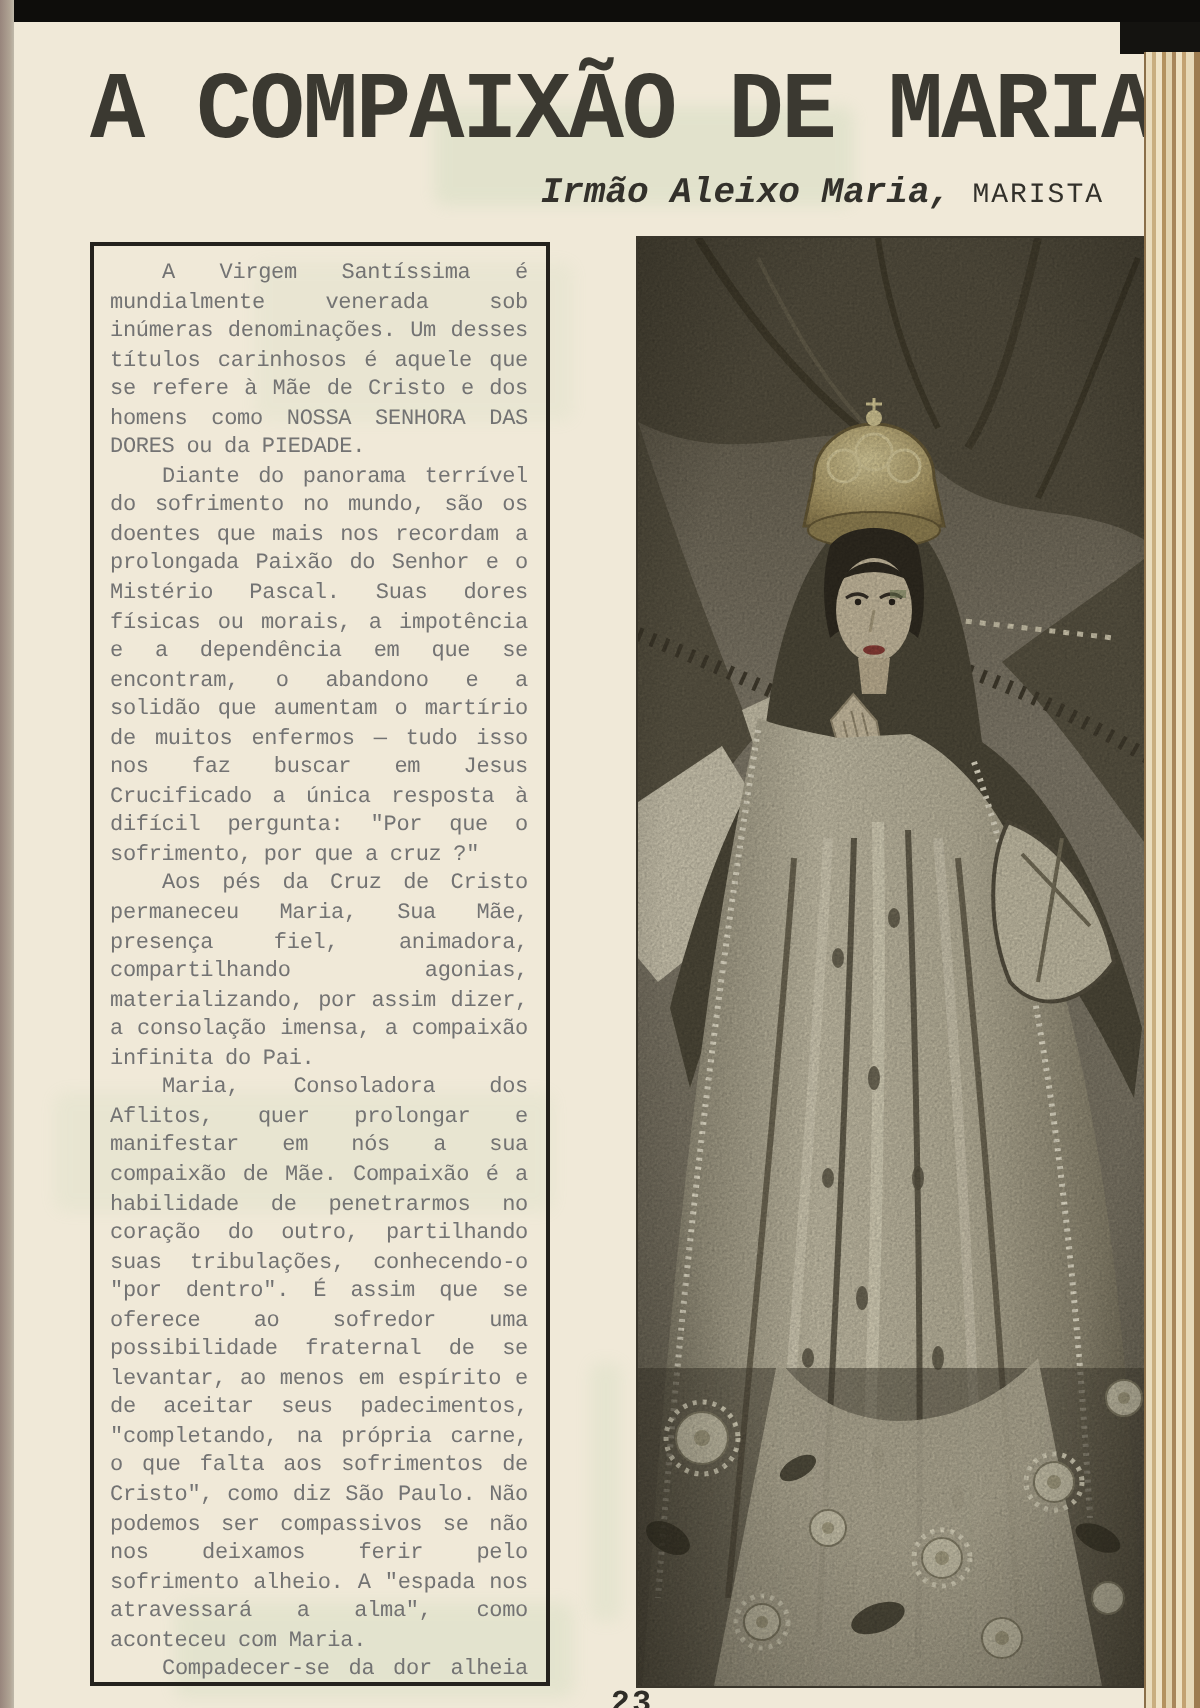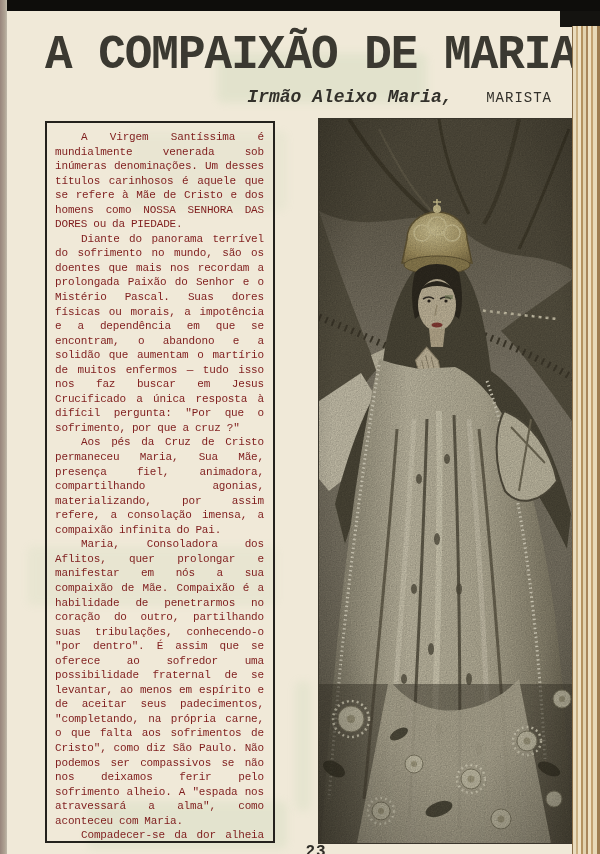--- a/index.html
+++ b/index.html
@@ -40,27 +40,27 @@
     letter-spacing:-1px;color:#3b3931;
     transform:scaleY(1.04);white-space:nowrap;
   }
   .byline{
     position:absolute;top:76px;right:48px;white-space:nowrap;color:#33312b;
   }
   .byline .author{
     font-style:italic;font-weight:bold;font-size:18px;letter-spacing:0px;
   }
   .byline .affil{
-    font-size:14px;font-weight:500;letter-spacing:1px;margin-left:24px;
+    font-size:14px;font-weight:500;letter-spacing:1px;margin-left:1px;
   }
   .article-box{
     position:absolute;left:38px;top:110px;width:230px;height:722px;
     border:2px solid #24221d;box-sizing:border-box;
     padding:7px 9px 6px 8px;overflow:hidden;
-    color:#7f1d1d;
+    color:#737373;
   }
   .article-box p{
     margin:0;text-indent:26px;text-align:justify;
     font-size:11px;line-height:14.55px;letter-spacing:-0.15px;word-spacing:-0.5px;
   }
   .photo{
     position:absolute;left:312px;top:108px;width:266px;height:724px;
     background:#6f6a58;box-shadow:0 0 0 1px #3a362c;
   }
   .photo svg{display:block;width:100%;height:100%;}
@@ -86,21 +86,21 @@
     <div class="page-title">A COMPAIXÃO DE MARIA</div>
 
     <div class="byline">
       <span class="author">Irmão Aleixo Maria,</span>
       <span class="affil">MARISTA</span>
     </div>
 
     <div class="article-box">
       <p>A Virgem Santíssima é mundialmente venerada sob inúmeras denominações. Um desses títulos carinhosos é aquele que se refere à Mãe de Cristo e dos homens como NOSSA SENHORA DAS DORES ou da PIEDADE.</p>
       <p>Diante do panorama terrível do sofrimento no mundo, são os doentes que mais nos recordam a prolongada Paixão do Senhor e o Mistério Pascal. Suas dores físicas ou morais, a impotência e a dependência em que se encontram, o abandono e a solidão que aumentam o martírio de muitos enfermos — tudo isso nos faz buscar em Jesus Crucificado a única resposta à difícil pergunta: "Por que o sofrimento, por que a cruz ?"</p>
-      <p>Aos pés da Cruz de Cristo permaneceu Maria, Sua Mãe, presença fiel, animadora, compartilhando agonias, materializando, por assim refere, a consolação imensa, a compaixão infinita do Pai.</p>
+      <p>Aos pés da Cruz de Cristo permaneceu Maria, Sua Mãe, presença fiel, animadora, compartilhando agonias, materializando, por assim dizer, a consolação imensa, a compaixão infinita do Pai.</p>
       <p>Maria, Consoladora dos Aflitos, quer prolongar e manifestar em nós a sua compaixão de Mãe. Compaixão é a habilidade de penetrarmos no coração do outro, partilhando suas tribulações, conhecendo-o "por dentro". É assim que se oferece ao sofredor uma possibilidade fraternal de se levantar, ao menos em espírito e de aceitar seus padecimentos, "completando, na própria carne, o que falta aos sofrimentos de Cristo", como diz São Paulo. Não podemos ser compassivos se não nos deixamos ferir pelo sofrimento alheio. A "espada nos atravessará a alma", como aconteceu com Maria.</p>
       <p>Compadecer-se da dor alheia é ter, para com os outros, um coração de mãe, aberto e vulnerável — o próprio coração de Maria. Isso não será possível sem a ação do Espírito Santo. Só Ele pode alargar os espaços de nossa caridade, permitindo-nos abrigar, na oração e no coração, o infindável cortejo dos flagelados e crucificados, irmãos nossos. Só o Espírito de Amor fortificou os braços tão frágeis da Mãe Dolorosa para carregar Cristo, seu Filho.</p>
     </div>
 
     <div class="photo" role="img" aria-label="Crowned statue of Our Lady of Sorrows with joined praying hands, dark veil and flowing robes, surrounded by flowers">
       <svg viewBox="0 0 266 724" preserveAspectRatio="none">
         <defs>
           <linearGradient id="bgGrad" x1="0" y1="0" x2="0" y2="1">
             <stop offset="0" stop-color="#665f4d"></stop>
             <stop offset="0.35" stop-color="#8b8473"></stop>

